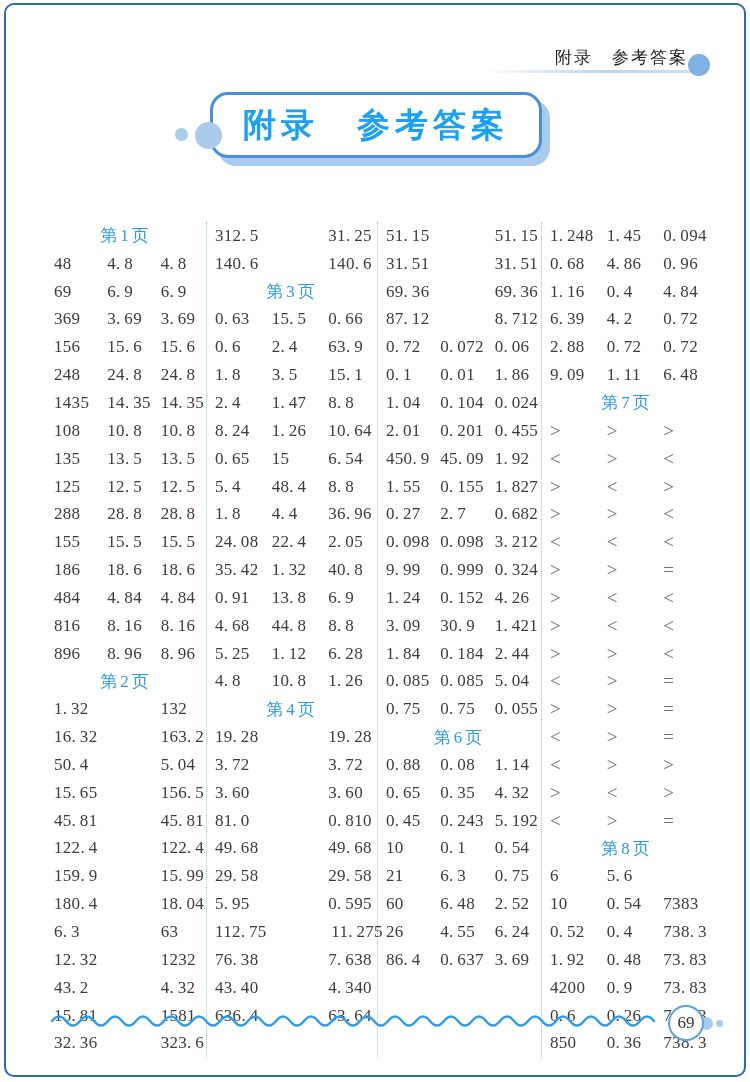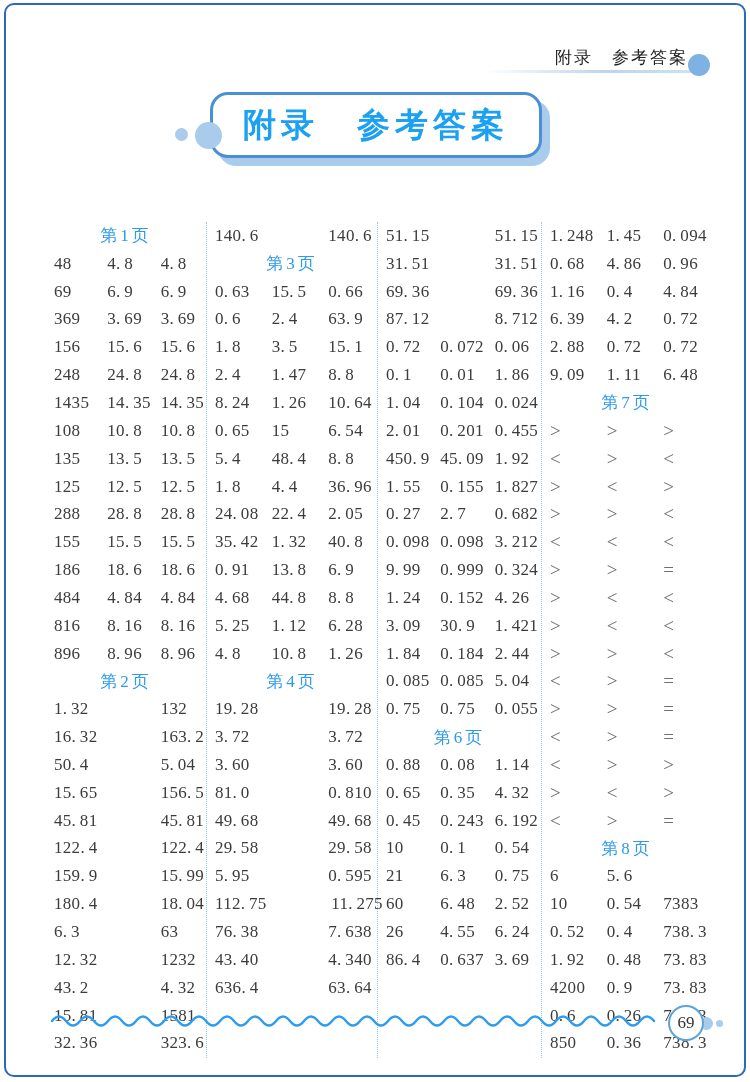--- a/index.html
+++ b/index.html
@@ -240,20 +240,25 @@
           <span class="cell">1581</span>
         </div>
         <div class="row data-row">
           <span class="cell">32. 36</span>
           <span class="cell"></span>
           <span class="cell">323. 6</span>
         </div>
       </div>
       <div class="answer-col">
         <div class="row data-row">
+          <span class="cell">312. 5</span>
+          <span class="cell"></span>
+          <span class="cell">31. 25</span>
+        </div>
+        <div class="row data-row">
           <span class="cell">140. 6</span>
           <span class="cell"></span>
           <span class="cell">140. 6</span>
         </div>
         <div class="row header-row">第3页</div>
         <div class="row data-row">
           <span class="cell">0. 63</span>
           <span class="cell">15. 5</span>
           <span class="cell">0. 66</span>
         </div>
@@ -477,21 +482,21 @@
           <span class="cell">1. 14</span>
         </div>
         <div class="row data-row">
           <span class="cell">0. 65</span>
           <span class="cell">0. 35</span>
           <span class="cell">4. 32</span>
         </div>
         <div class="row data-row">
           <span class="cell">0. 45</span>
           <span class="cell">0. 243</span>
-          <span class="cell">6. 192</span>
+          <span class="cell">5. 192</span>
         </div>
         <div class="row data-row">
           <span class="cell">10</span>
           <span class="cell">0. 1</span>
           <span class="cell">0. 54</span>
         </div>
         <div class="row data-row">
           <span class="cell">21</span>
           <span class="cell">6. 3</span>
           <span class="cell">0. 75</span>

